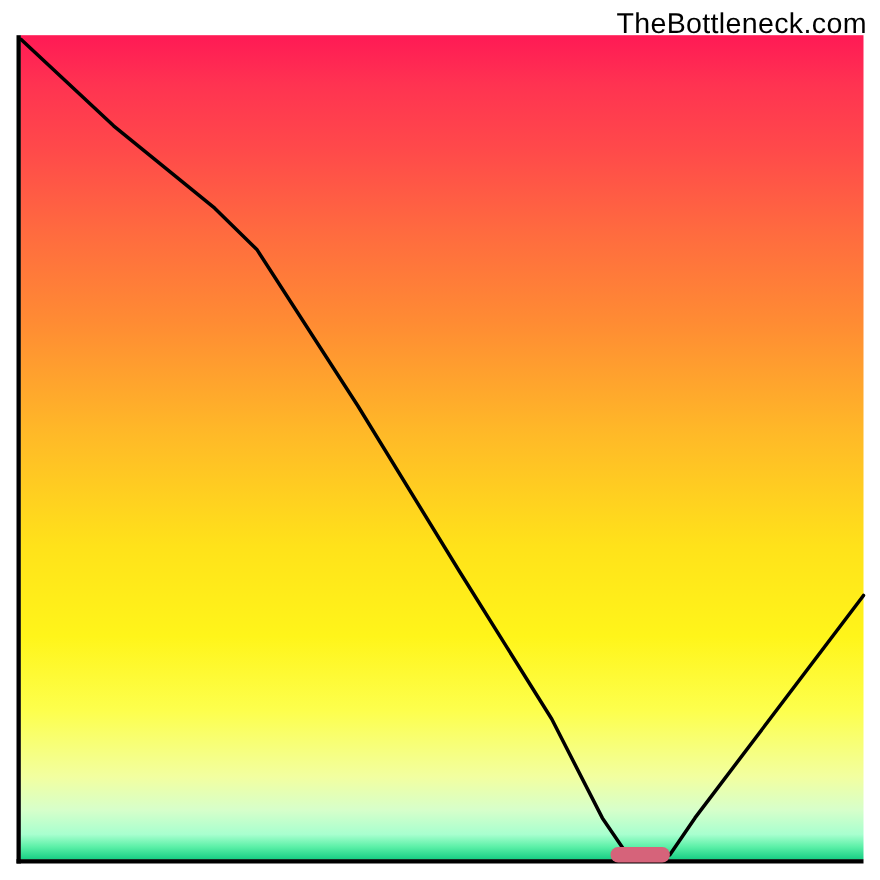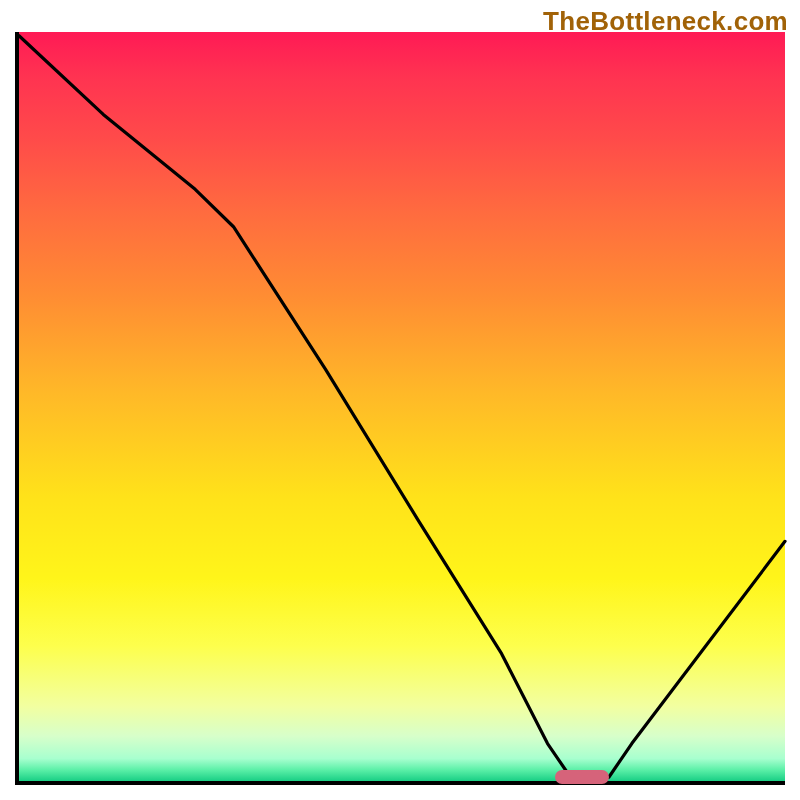--- a/index.html
+++ b/index.html
@@ -15,22 +15,22 @@
     position: relative;
     width: 800px;
     height: 800px;
     background: #ffffff;
   }
   .watermark {
     position: absolute;
     top: 6px;
     right: 12px;
     font-size: 26px;
-    font-weight: 700;
-    color: #a16207;
+    font-weight: 400;
+    color: #000000;
     letter-spacing: 0.3px;
   }
   .plot-area {
     position: absolute;
     left: 15px;
     top: 32px;
     width: 770px;
     height: 753px;
     border-left: 4px solid #000;
     border-bottom: 4px solid #000;

